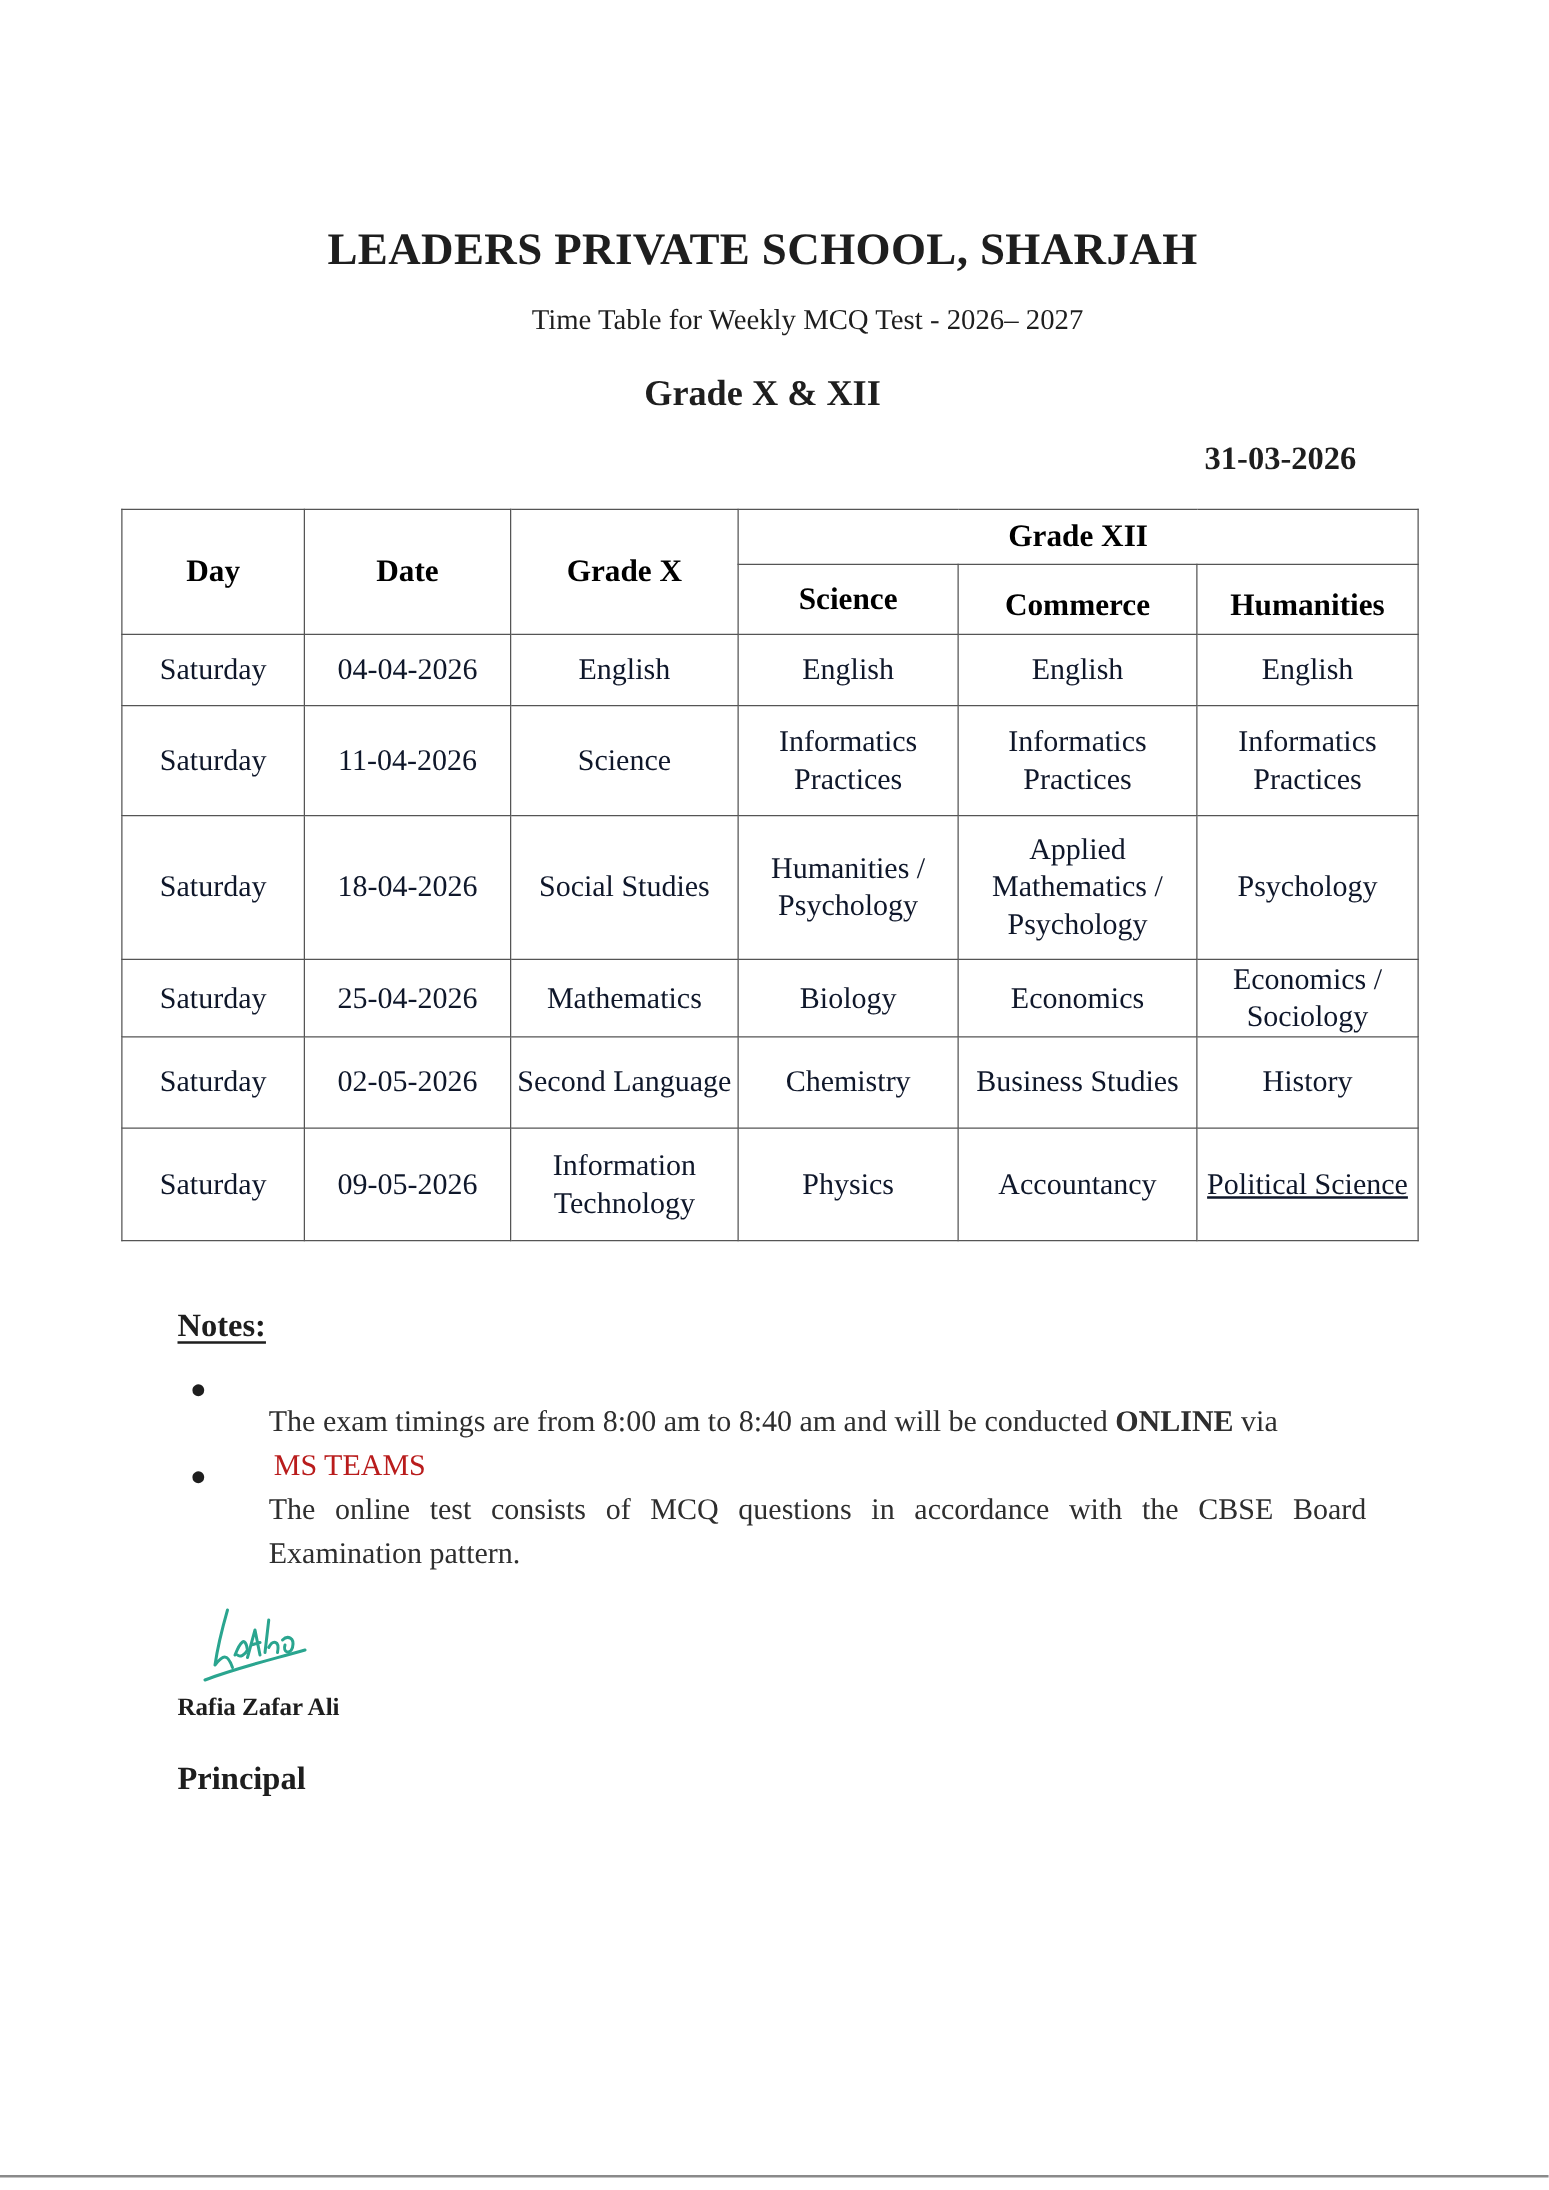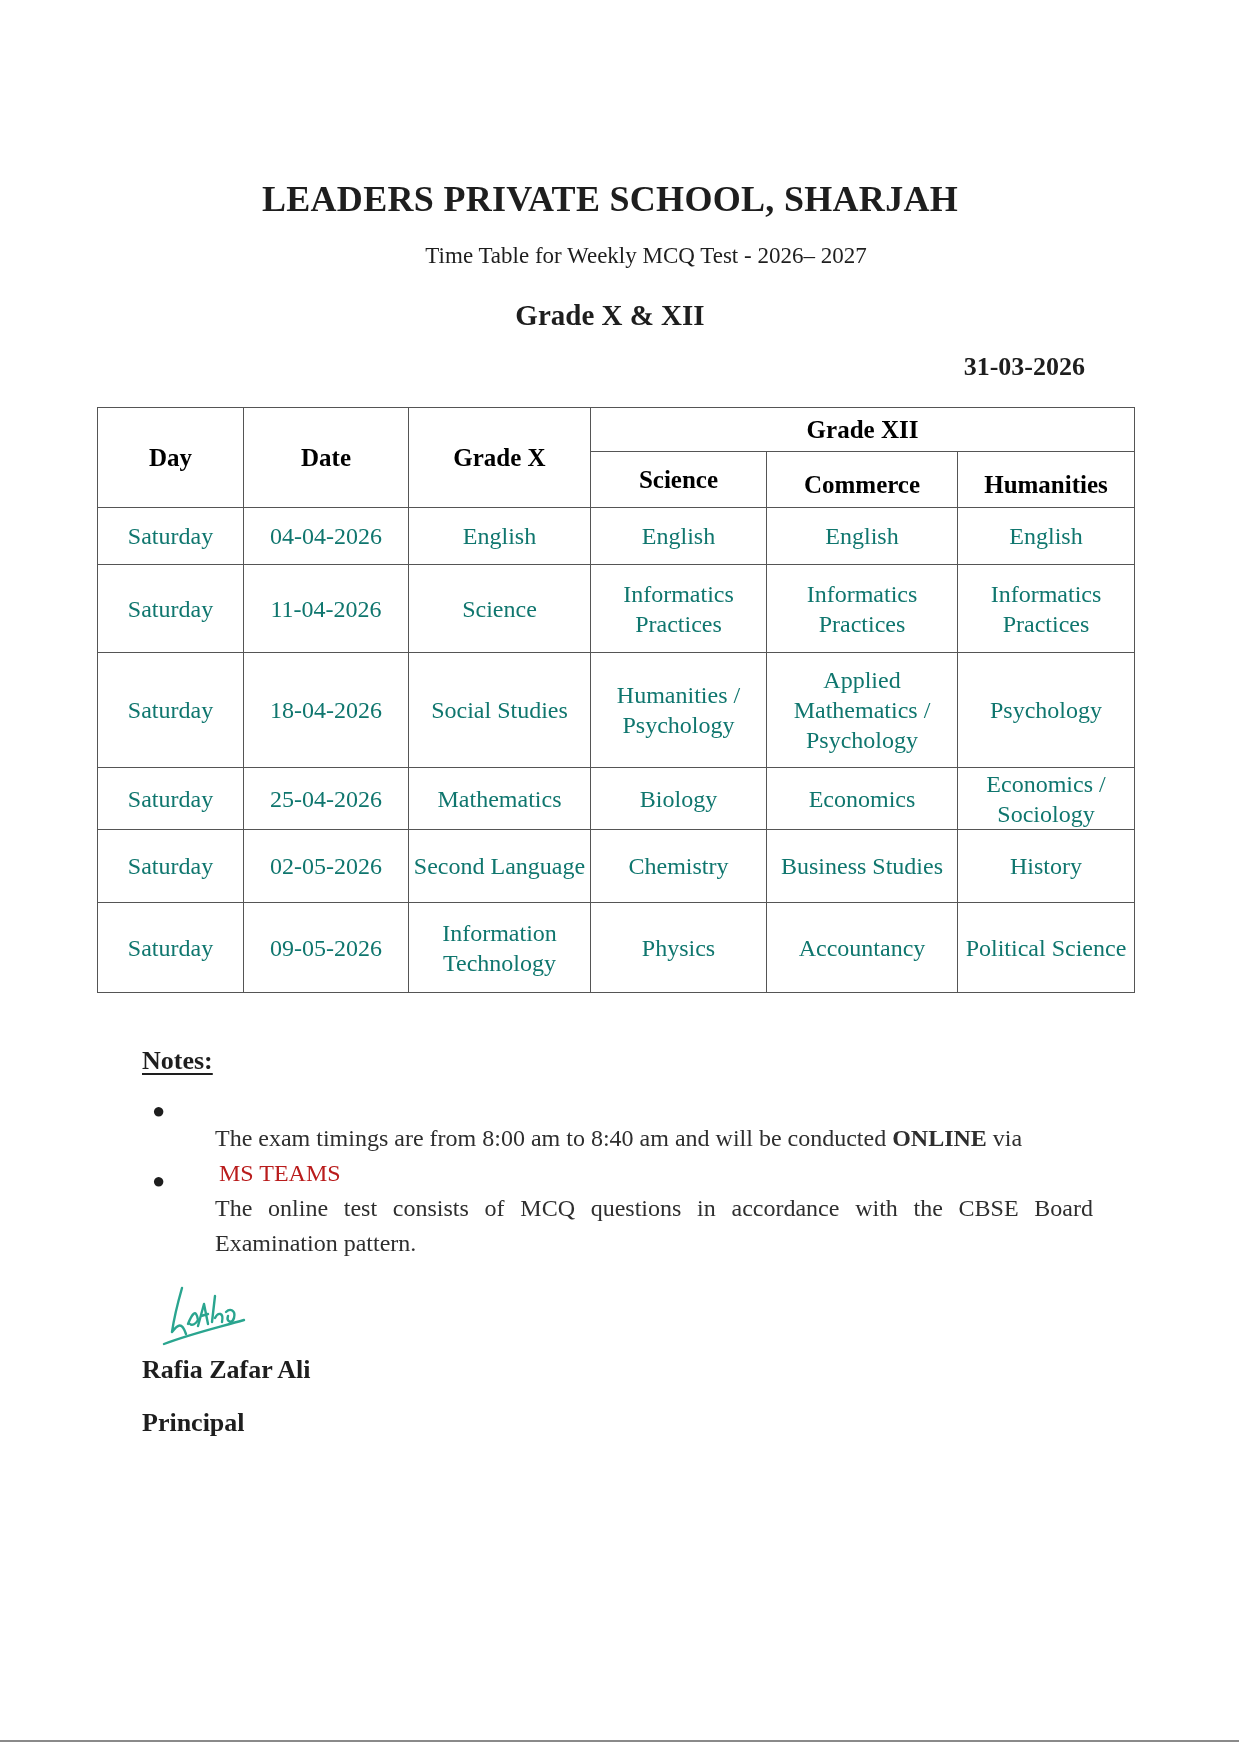--- a/index.html
+++ b/index.html
@@ -14,46 +14,46 @@
   .subtitle { top: 243px; font-size: 23px; font-weight: normal; margin-left: 36px; }
   .grade { top: 299px; font-size: 29px; font-weight: bold; }
   .doc-date { top: 352px; right: 154px; font-size: 26px; font-weight: bold; }
 
   table.tt {
     position: absolute; left: 97px; top: 407px; width: 1037px;
     border-collapse: collapse; table-layout: fixed;
   }
   table.tt td, table.tt th {
     border: 1.4px solid #555; text-align: center; vertical-align: middle;
-    padding: 0 4px; line-height: 30px; color: #0f766e;
+    padding: 0 4px; line-height: 30px; color: #0f172a;
   }
   table.tt th { font-weight: bold; font-size: 25px; color: #000000; }
   table.tt td { font-size: 24px; font-weight: normal; }
   .h-top { height: 44px; }
   .h-sub { height: 56px; }
   .r1 { height: 57px; }
   .r2 { height: 88px; }
   .r3 { height: 115px; }
   .r4 { height: 62px; }
   .r5 { height: 73px; }
   .r6 { height: 90px; }
   td.raise { vertical-align: top; padding-top: 2px; }
-  td.raise-sm { vertical-align: top; padding-top: 8px; }
+  td.raise-sm { vertical-align: top; padding-top: 8px; text-decoration: underline; }
 
   .notes-h { top: 1046px; left: 142px; font-size: 26px; font-weight: bold; text-decoration: underline; text-underline-offset: 4px; text-align: center; }
   .bullet { left: 152px; font-size: 22px; }
   .note-text { left: 215px; width: 878px; font-size: 24px; line-height: 35px; color: #2e2e2e; text-align: justify; margin-top: 27px; }
   .note1 { top: 1094px; }
   .note2 { top: 1164px; text-align-last: left; }
   .b1 { top: 1098px; }
   .b2 { top: 1168px; }
   .msteams { font-size: 24px; color: #b91c1c; }
 
   .signature { top: 1282px; left: 160px; width: 100px; height: 70px; }
-  .sig-name { top: 1355px; left: 142px; font-size: 26px; font-weight: bold; text-align: right; }
+  .sig-name { top: 1355px; left: 142px; font-size: 20px; font-weight: bold; text-align: right; }
   .sig-role { top: 1408px; left: 142px; font-size: 26px; font-weight: bold; }
 
   .bottom-rule { top: 1740px; left: 0; width: 1239px; height: 2px; background: #8a8a8a; }
 </style>
 </head>
 <body>
 
 <div class="abs center title">LEADERS PRIVATE SCHOOL, SHARJAH</div>
 <div class="abs center subtitle">Time Table for Weekly MCQ Test - 2026– 2027</div>
 <div class="abs center grade">Grade X &amp; XII</div>

